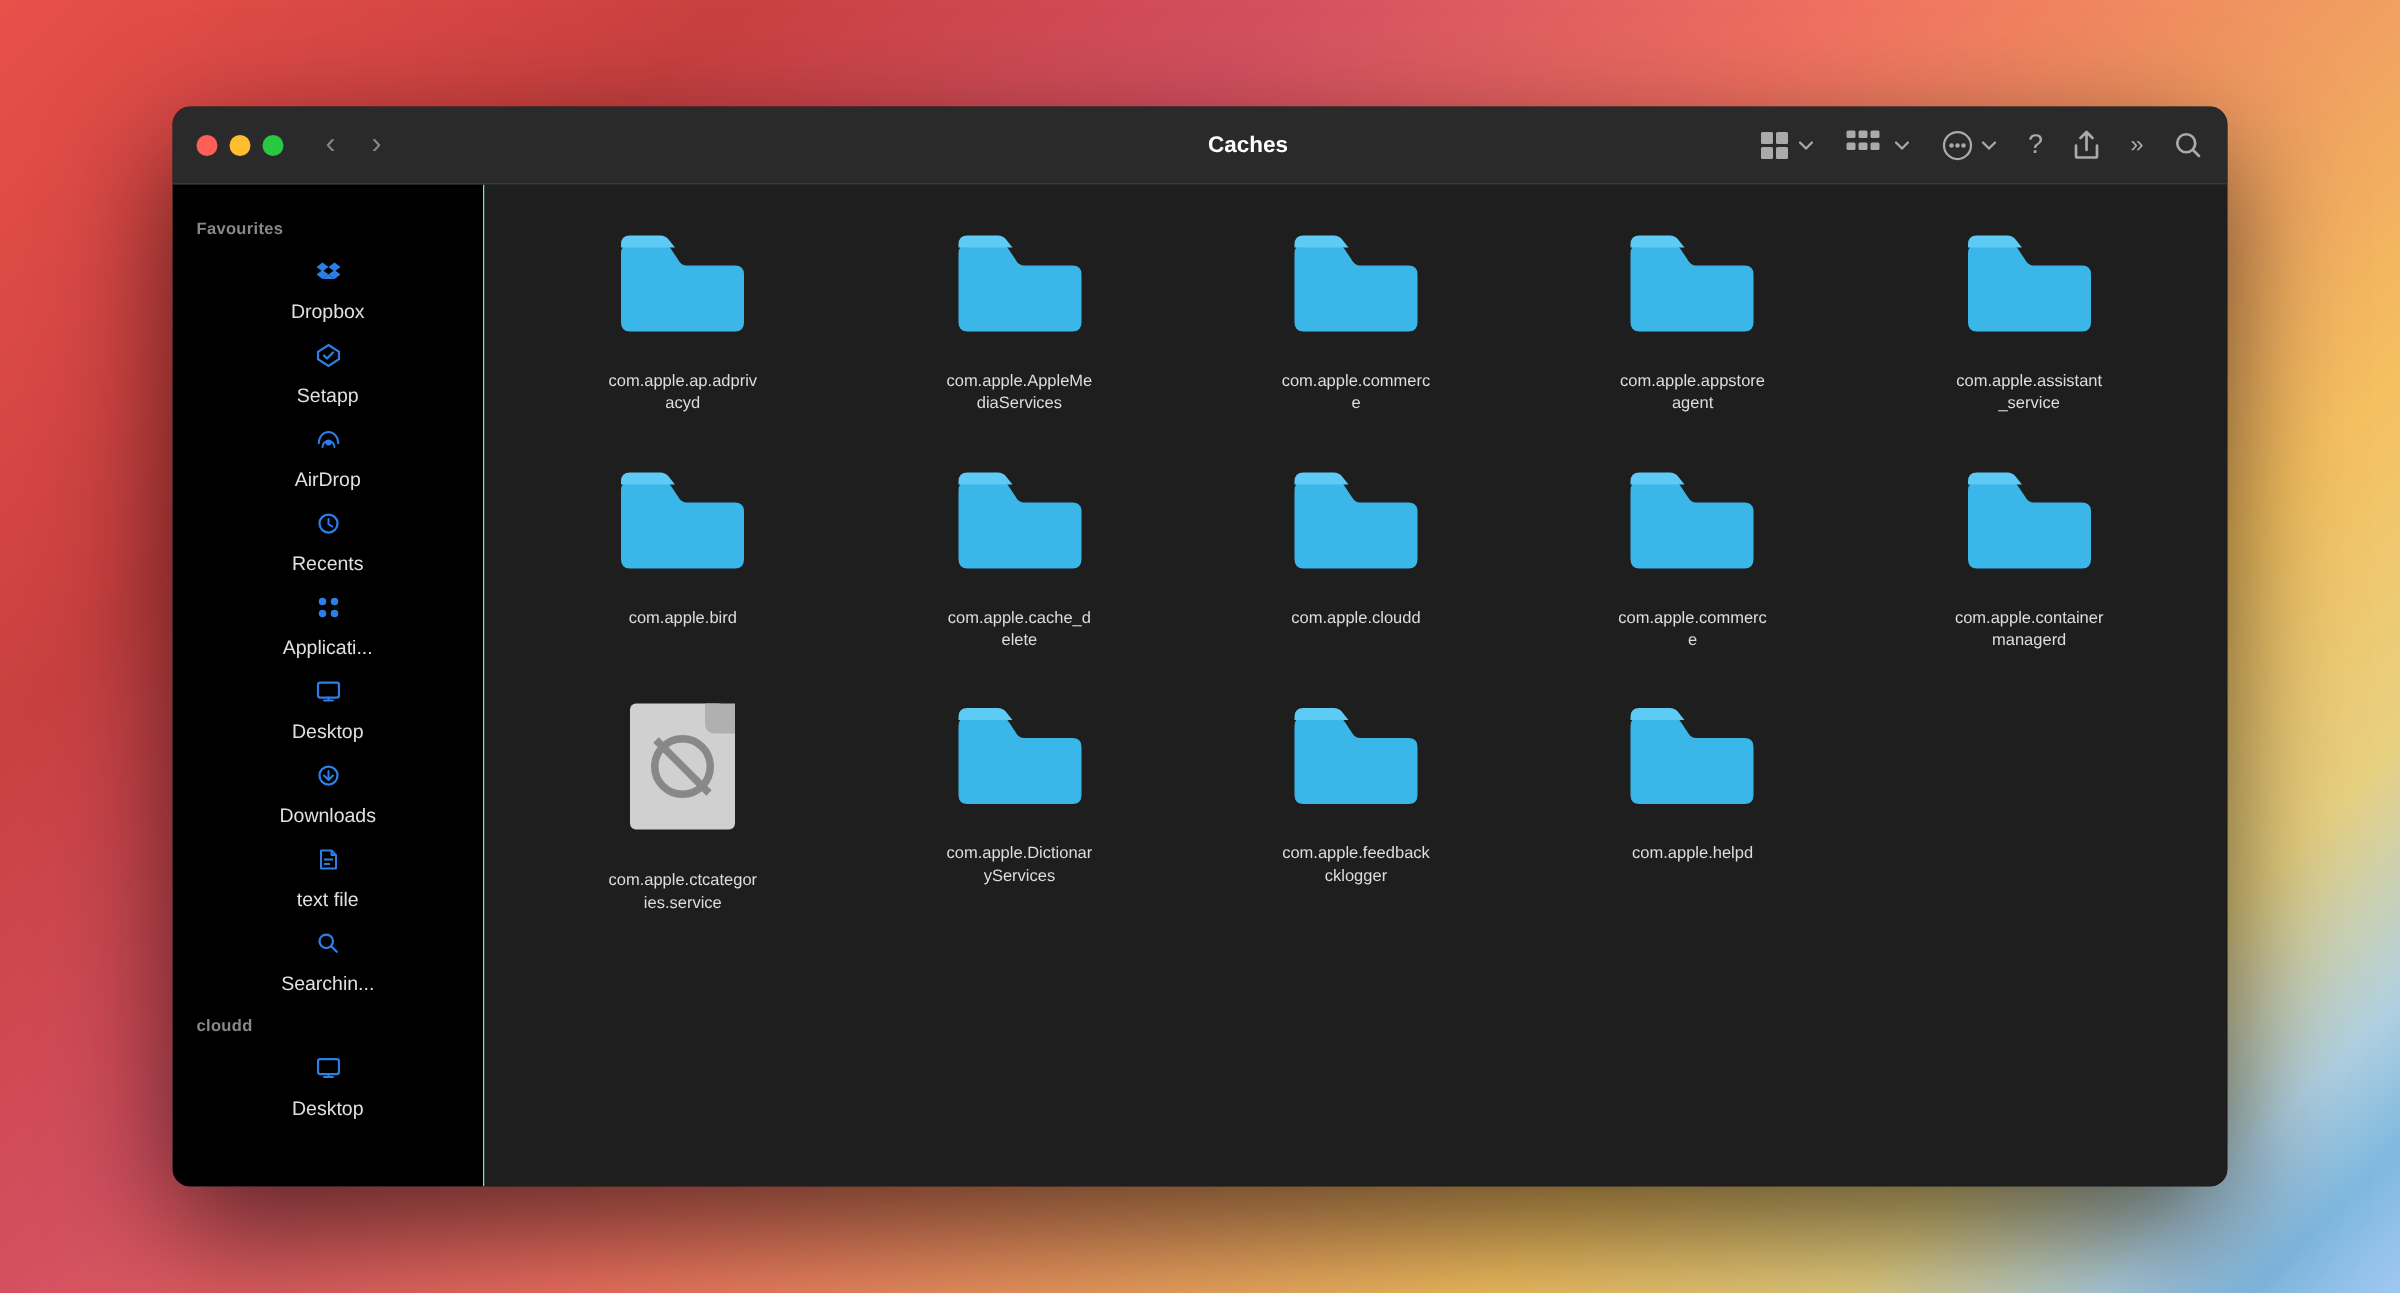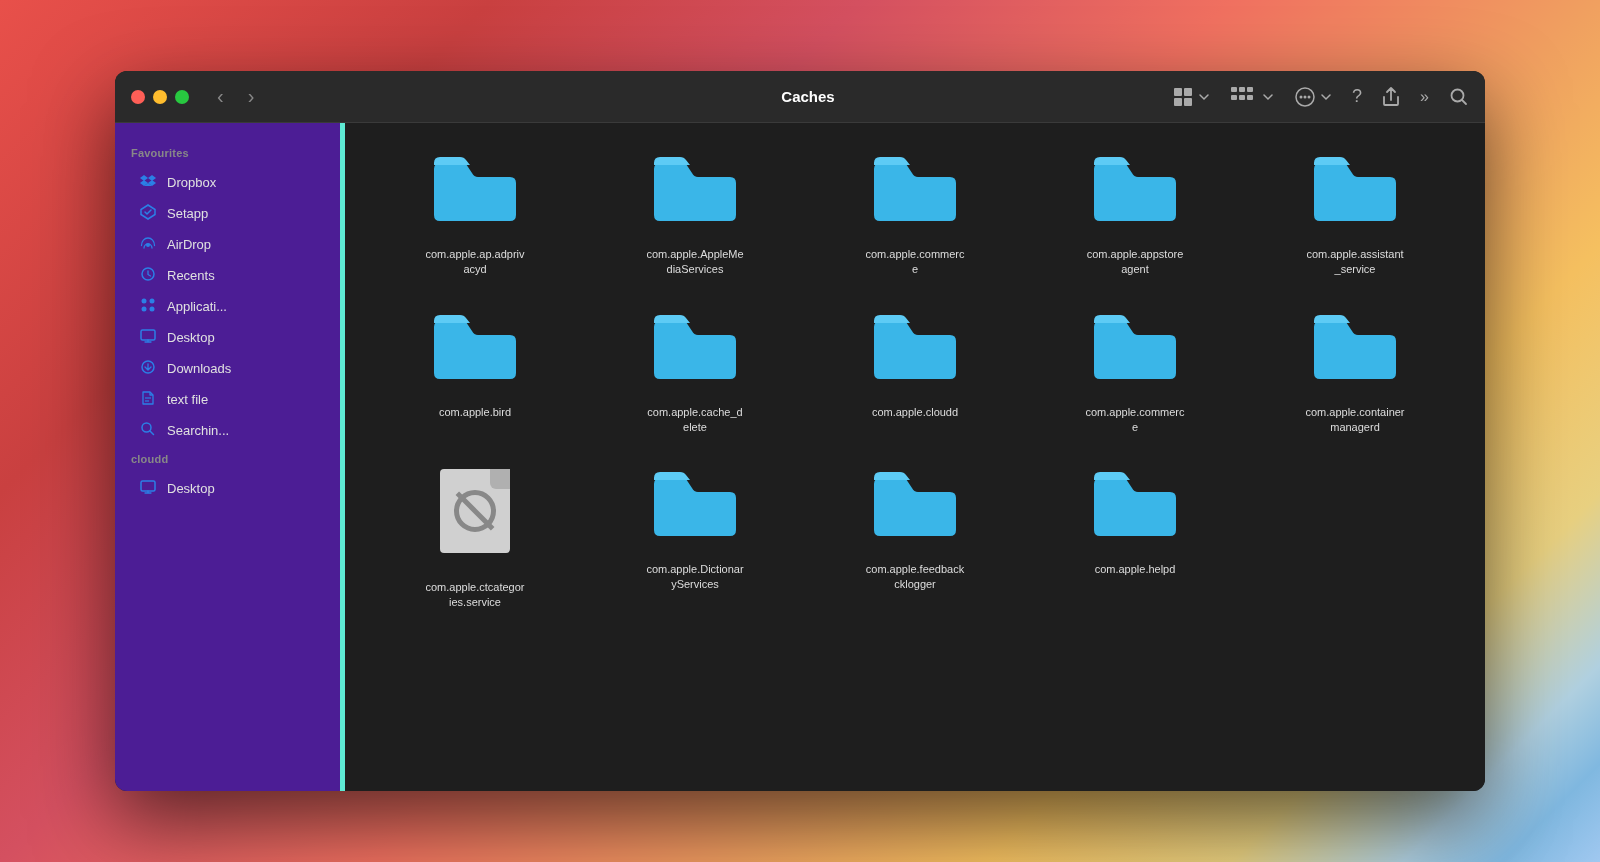--- a/index.html
+++ b/index.html
@@ -69,21 +69,21 @@
       padding: 4px 8px;
       border-radius: 4px;
       display: flex;
       align-items: center;
     }
 
     .titlebar-title {
       font-size: 15px;
       font-weight: 700;
       color: #ffffff;
-      margin-left: 8px;
+      margin-left: 32px;
       flex: 1;
       text-align: center;
       position: absolute;
       left: 50%;
       transform: translateX(-50%);
     }
 
     .titlebar-actions {
       display: flex;
       align-items: center;
@@ -102,45 +102,46 @@
       gap: 4px;
     }
 
     .content {
       display: flex;
       flex: 1;
       overflow: hidden;
     }
 
     .sidebar {
-      width: 230px;
-      background: #4c1d95;
+      width: 208px;
+      background: #000000;
       flex-shrink: 0;
       padding: 16px 0;
       overflow-y: auto;
-      border-right: 5px solid #5eead4;
+      border-right: 1px solid #5eead4;
     }
 
     .sidebar-section-label {
       font-size: 11px;
       font-weight: 600;
       color: #888;
       padding: 8px 16px 6px 16px;
       text-transform: none;
       letter-spacing: 0.02em;
     }
 
     .sidebar-item {
       display: flex;
-      align-items: flex-end;
+      align-items: center;
       padding: 6px 16px;
       cursor: pointer;
       border-radius: 6px;
       margin: 1px 8px;
       gap: 10px;
+      flex-direction: column;
     }
 
     .sidebar-item-icon {
       width: 18px;
       height: 18px;
       display: flex;
       align-items: center;
       justify-content: center;
       color: #2B7FE6;
       font-size: 15px;

